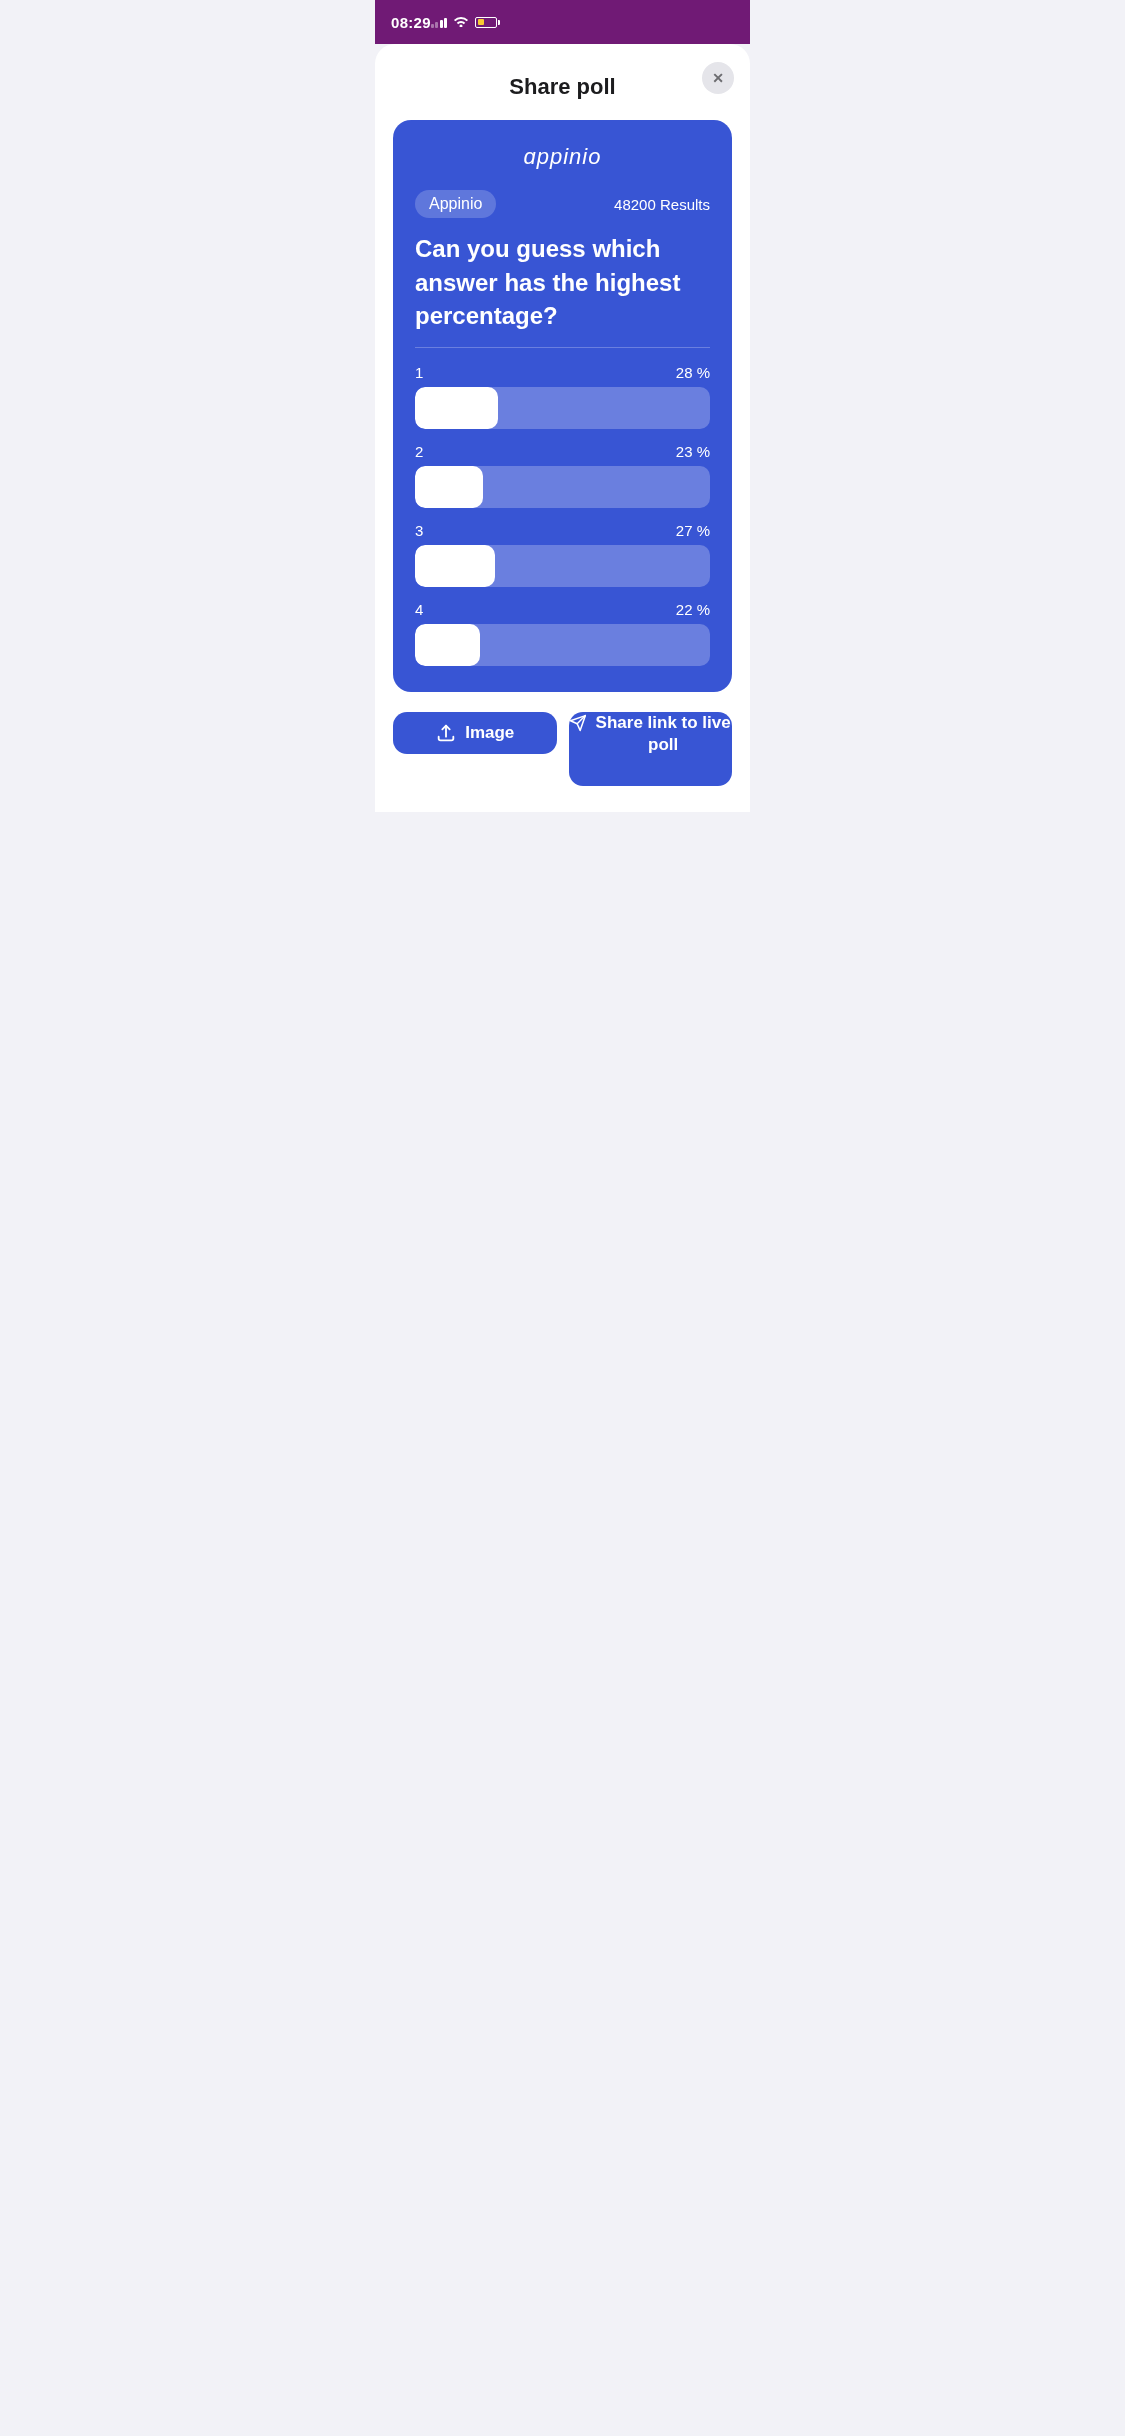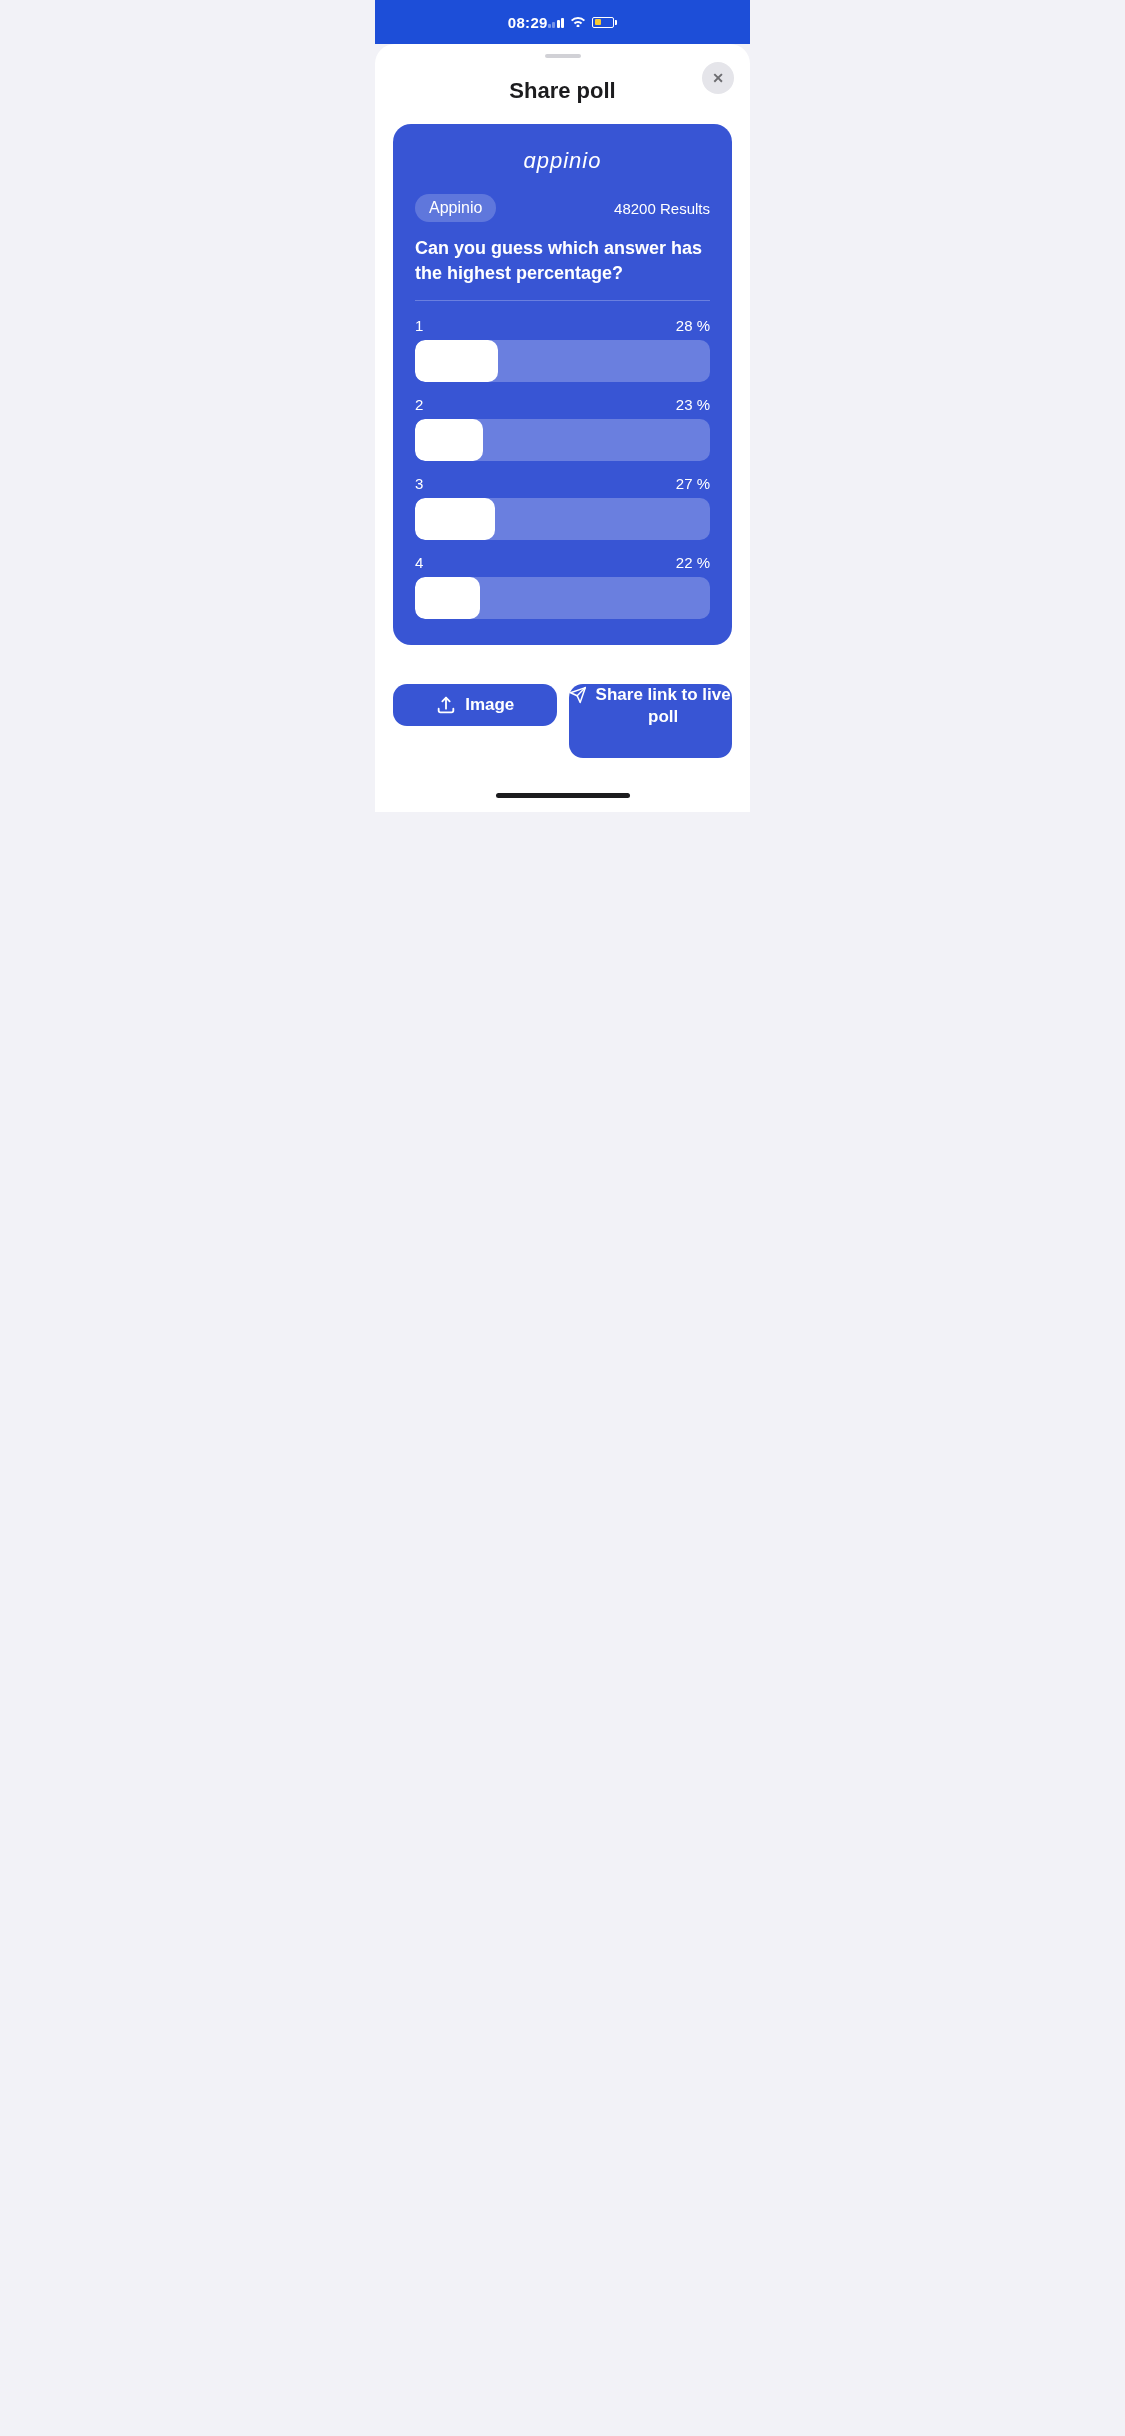--- a/index.html
+++ b/index.html
@@ -10,25 +10,25 @@
       height: 812px;
       margin: 0 auto;
       background: #f2f2f7;
       font-family: -apple-system, BlinkMacSystemFont, 'SF Pro Display', 'Helvetica Neue', sans-serif;
       overflow: hidden;
       position: relative;
     }
 
     
     .status-bar {
-      background: #1d4ed8;
+      background: #701a75;
       height: 44px;
       display: flex;
       align-items: center;
-      justify-content: center;
+      justify-content: flex-start;
       padding: 0 16px;
       color: white;
     }
 
     .status-time {
       font-size: 15px;
       font-weight: 600;
       letter-spacing: 0.3px;
     }
 
@@ -174,21 +174,21 @@
     }
 
     .results-count {
       color: white;
       font-size: 15px;
       font-weight: 500;
     }
 
     .poll-question {
       color: white;
-      font-size: 18px;
+      font-size: 24px;
       font-weight: 600;
       line-height: 1.4;
       margin-bottom: 16px;
       padding-bottom: 14px;
       border-bottom: 1px solid rgba(255,255,255,0.25);
     }
 
     .poll-options {
       display: flex;
       flex-direction: column;

